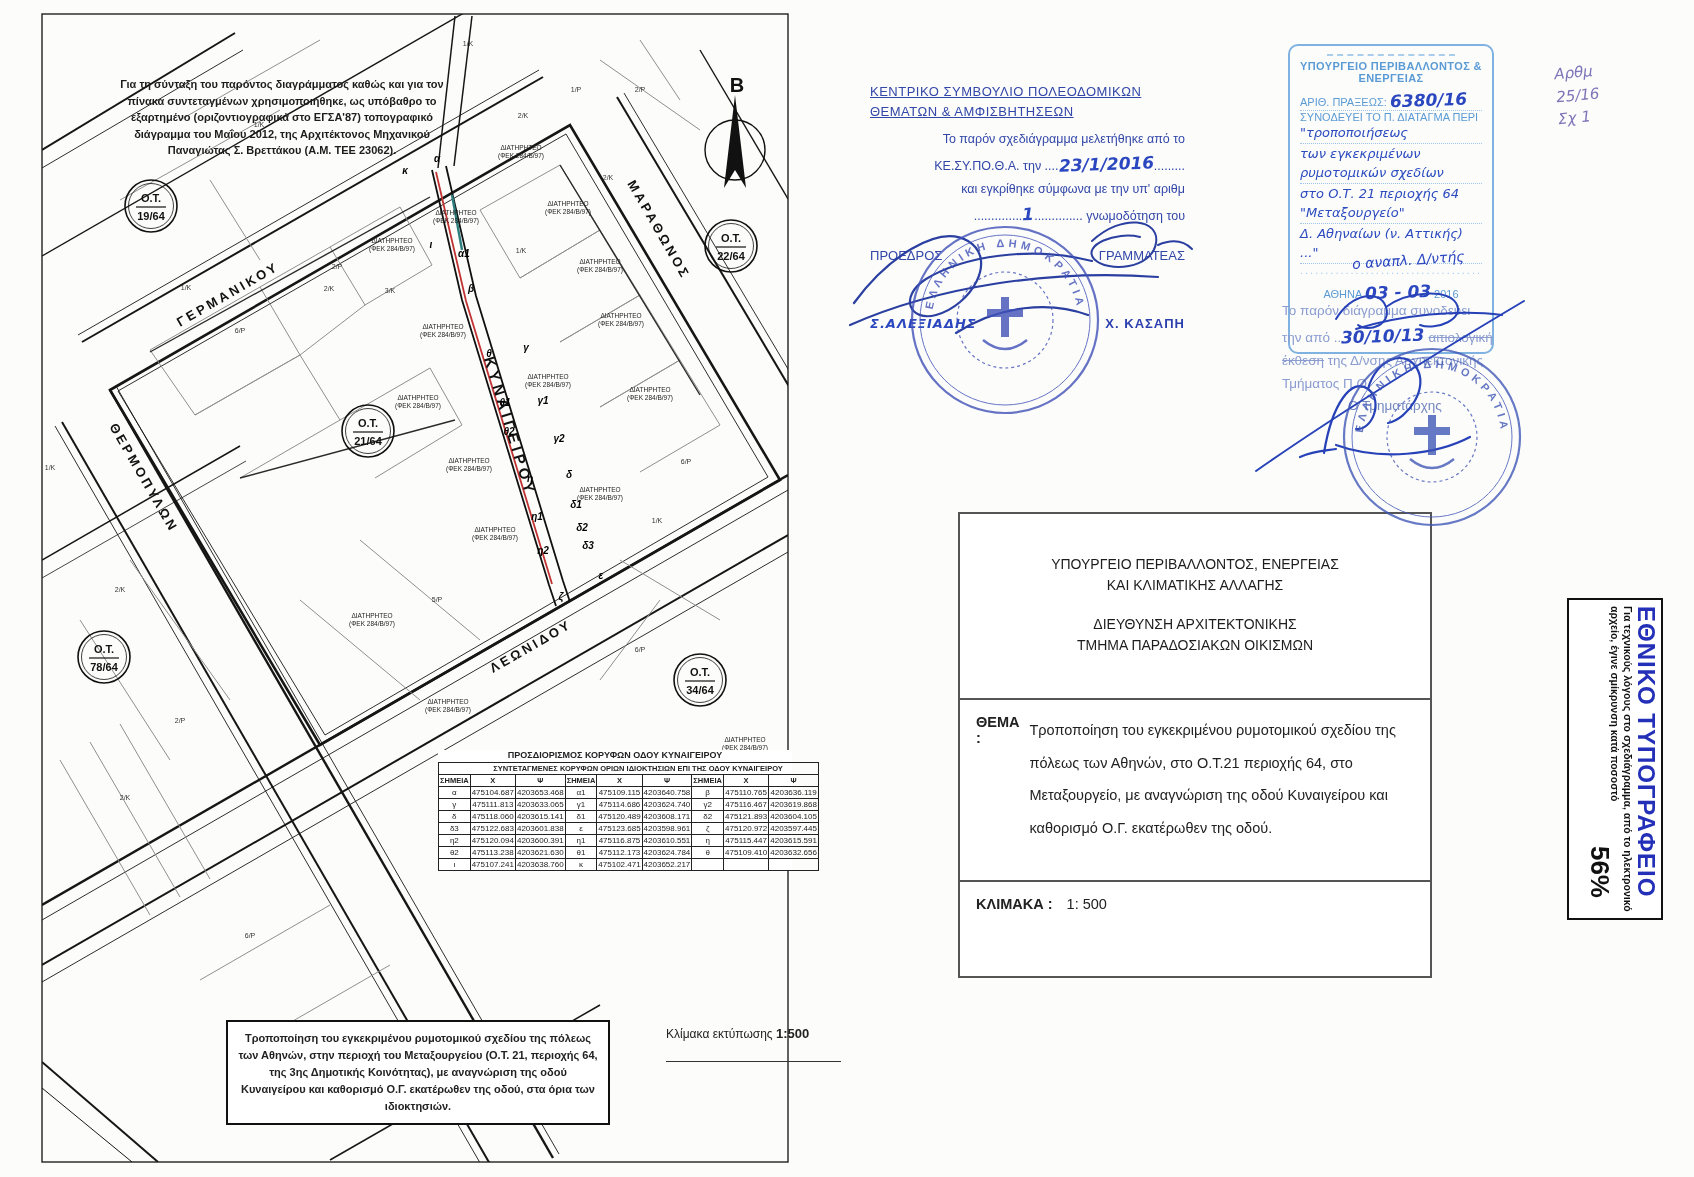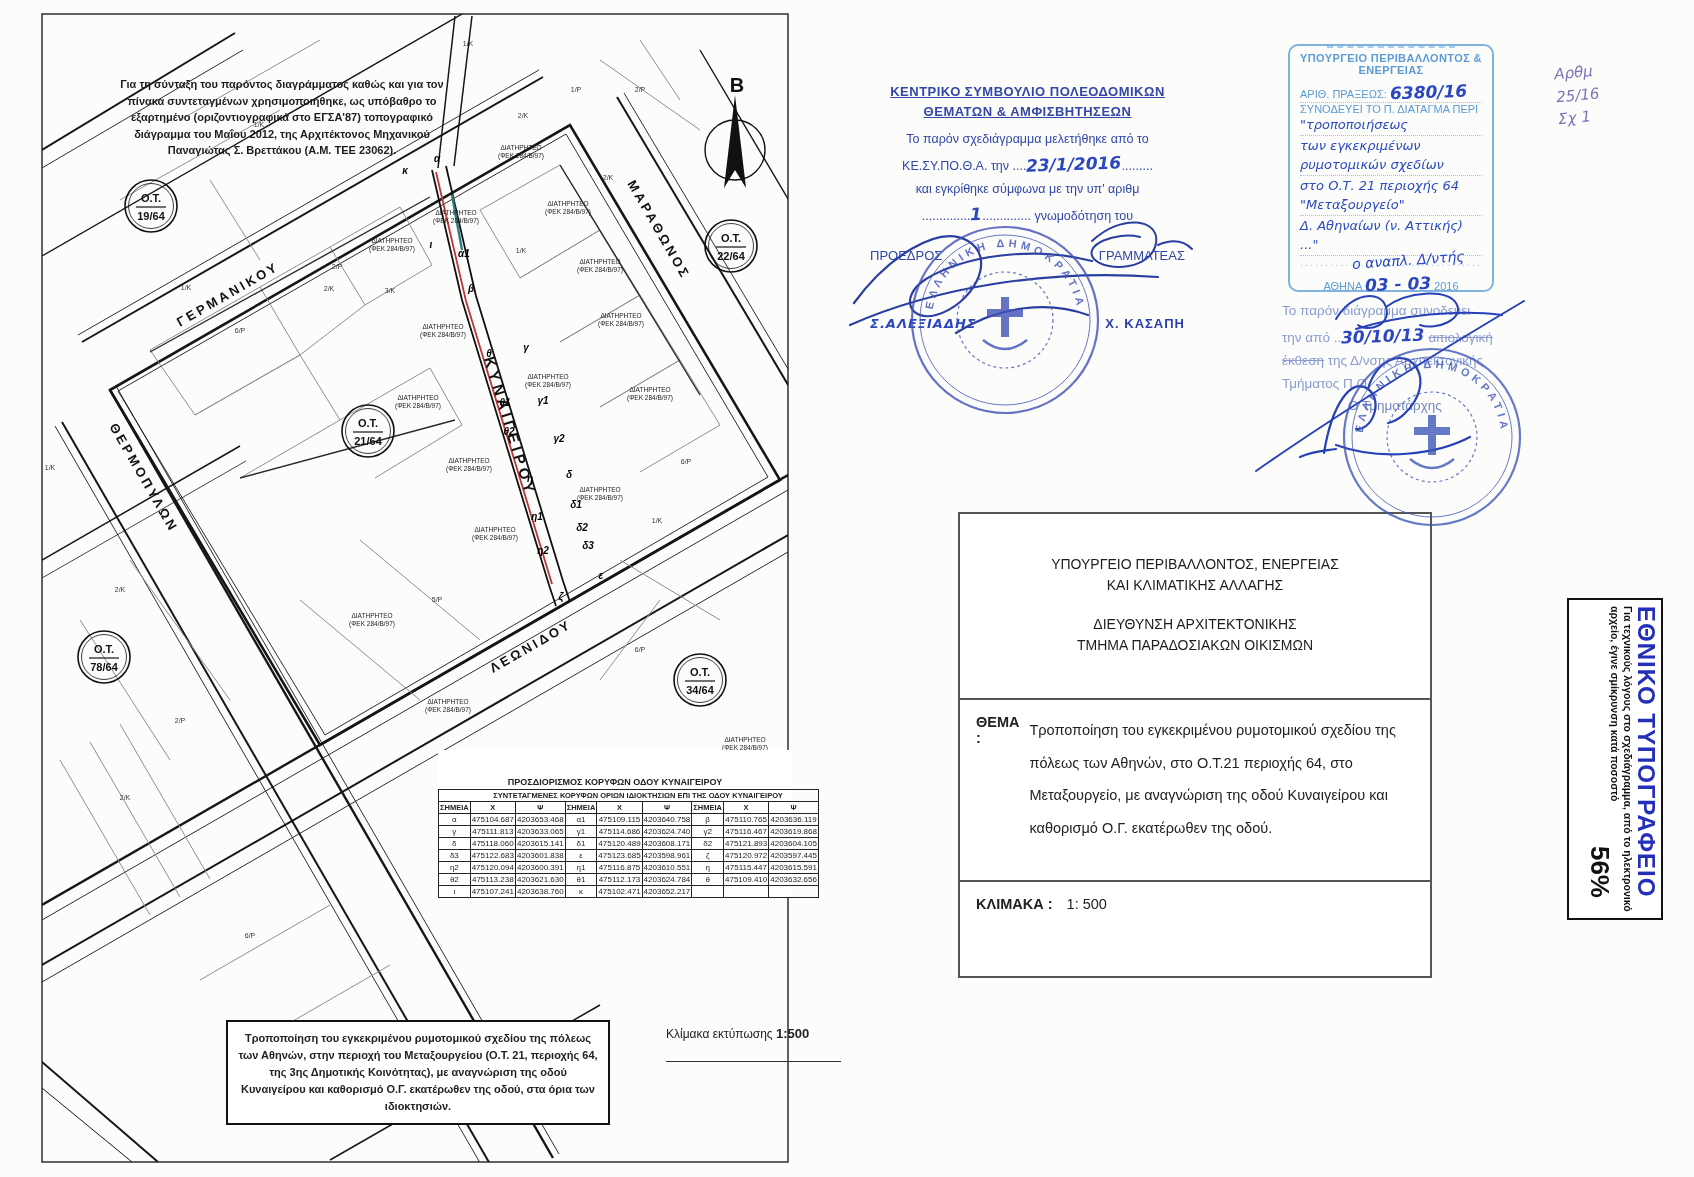--- a/index.html
+++ b/index.html
@@ -12,49 +12,49 @@
             font-size:11px;line-height:1.5;font-weight:bold;color:#1c1c1c;}
   .street-name{font-size:13px;font-weight:bold;letter-spacing:3px;fill:#111;text-anchor:middle;}
   .kyn{font-size:15px;letter-spacing:4px;}
   .ot-t{font-size:11px;font-weight:bold;fill:#111;text-anchor:middle;}
   .pres{font-size:6.5px;fill:#222;text-anchor:middle;}
   .tag{font-size:7px;fill:#333;text-anchor:middle;}
   .pt-label{font-size:10px;font-weight:bold;font-style:italic;fill:#000;text-anchor:middle;}
   .north-b{font-size:20px;font-weight:bold;fill:#111;text-anchor:middle;}
   
   .coords{position:absolute;left:438px;top:750px;width:354px;background:#fff;}
-  .coords .t-title{text-align:center;font-size:9px;font-weight:bold;margin-bottom:2px;margin-top:27px;}
+  .coords .t-title{text-align:center;font-size:9px;font-weight:bold;margin-bottom:2px;}
   .coords table{border-collapse:collapse;width:100%;font-size:8px;}
   .coords th,.coords td{border:1px solid #222;padding:0 1px;height:11px;text-align:center;
             white-space:nowrap;}
   .coords th{font-weight:bold;font-size:7.5px;}
   .coords .sub{font-size:7.5px;font-weight:bold;padding-left:20px;}
   
   .map-footer{position:absolute;left:226px;top:1020px;width:360px;border:2px solid #111;
               background:#fff;padding:8px 10px;font-size:11px;font-weight:bold;
               text-align:center;line-height:1.55;}
   .scale-print{position:absolute;left:666px;top:1026px;width:175px;font-size:12px;
                border-bottom:1.5px solid #333;padding-bottom:20px;}
   .scale-print b{font-size:13px;}
   
   .kesy{position:absolute;left:870px;top:82px;width:315px;color:#3247a8;font-size:12.5px;
         line-height:1.7;z-index:2;}
-  .kesy .st{font-size:13px;font-weight:bold;text-align:center;text-decoration:underline;
+  .kesy .st{font-size:13px;font-weight:normal;text-align:left;text-decoration:underline;
         letter-spacing:.5px;line-height:1.5;}
-  .kesy .body{margin-top:8px;text-align:center;}
+  .kesy .body{margin-top:8px;text-align:right;}
   .kesy .roles{display:flex;justify-content:space-between;margin-top:16px;font-size:13px;}
   .kesy .names{display:flex;justify-content:space-between;margin-top:46px;font-size:13px;
         font-weight:bold;color:#2b3fae;letter-spacing:1px;}
   .hw{font-style:italic;color:#2b47c0;font-family:"DejaVu Sans",sans-serif;}
   .hw-big{font-size:17px;font-weight:bold;display:inline-block;transform:rotate(-2deg);}
   .sig-svg{position:absolute;z-index:3;}
   .seal-circ{fill:none;}
   .seal-text{font-size:11px;font-weight:bold;letter-spacing:4px;}
-  .mstamp{position:absolute;left:1288px;top:44px;width:206px;height:248px;
-          border:2.5px solid #7fb2e0;border-radius:10px;padding:0 10px;box-sizing:border-box;
+  .mstamp{position:absolute;left:1288px;top:44px;width:206px;height:310px;
+          border:2.5px solid #7fb2e0;border-radius:10px;padding:8px 10px;box-sizing:border-box;
           color:#5b9bd5;font-size:11px;z-index:2;}
   .mstamp .mdash{border-top:2px dashed #a9cdec;width:70%;margin:0 auto 4px;}
   .mstamp .mhead{font-weight:bold;letter-spacing:.4px;text-align:center;font-size:11px;}
   .mstamp .mrow{margin-top:6px;border-bottom:1px dotted #9cc4e8;}
   .mstamp .hwline{font-style:italic;color:#2b4bbf;font-size:13px;line-height:1.5;
           border-bottom:1px dotted #9cc4e8;font-family:"DejaVu Sans",sans-serif;}
   .mstamp .dots{color:#a9cdec;letter-spacing:2px;overflow:hidden;white-space:nowrap;height:12px;}
   .mstamp .athens{margin-top:6px;text-align:center;}
   .signer-title{position:absolute;left:1352px;top:252px;font-size:14px;z-index:4;
           transform:rotate(-4deg);}

